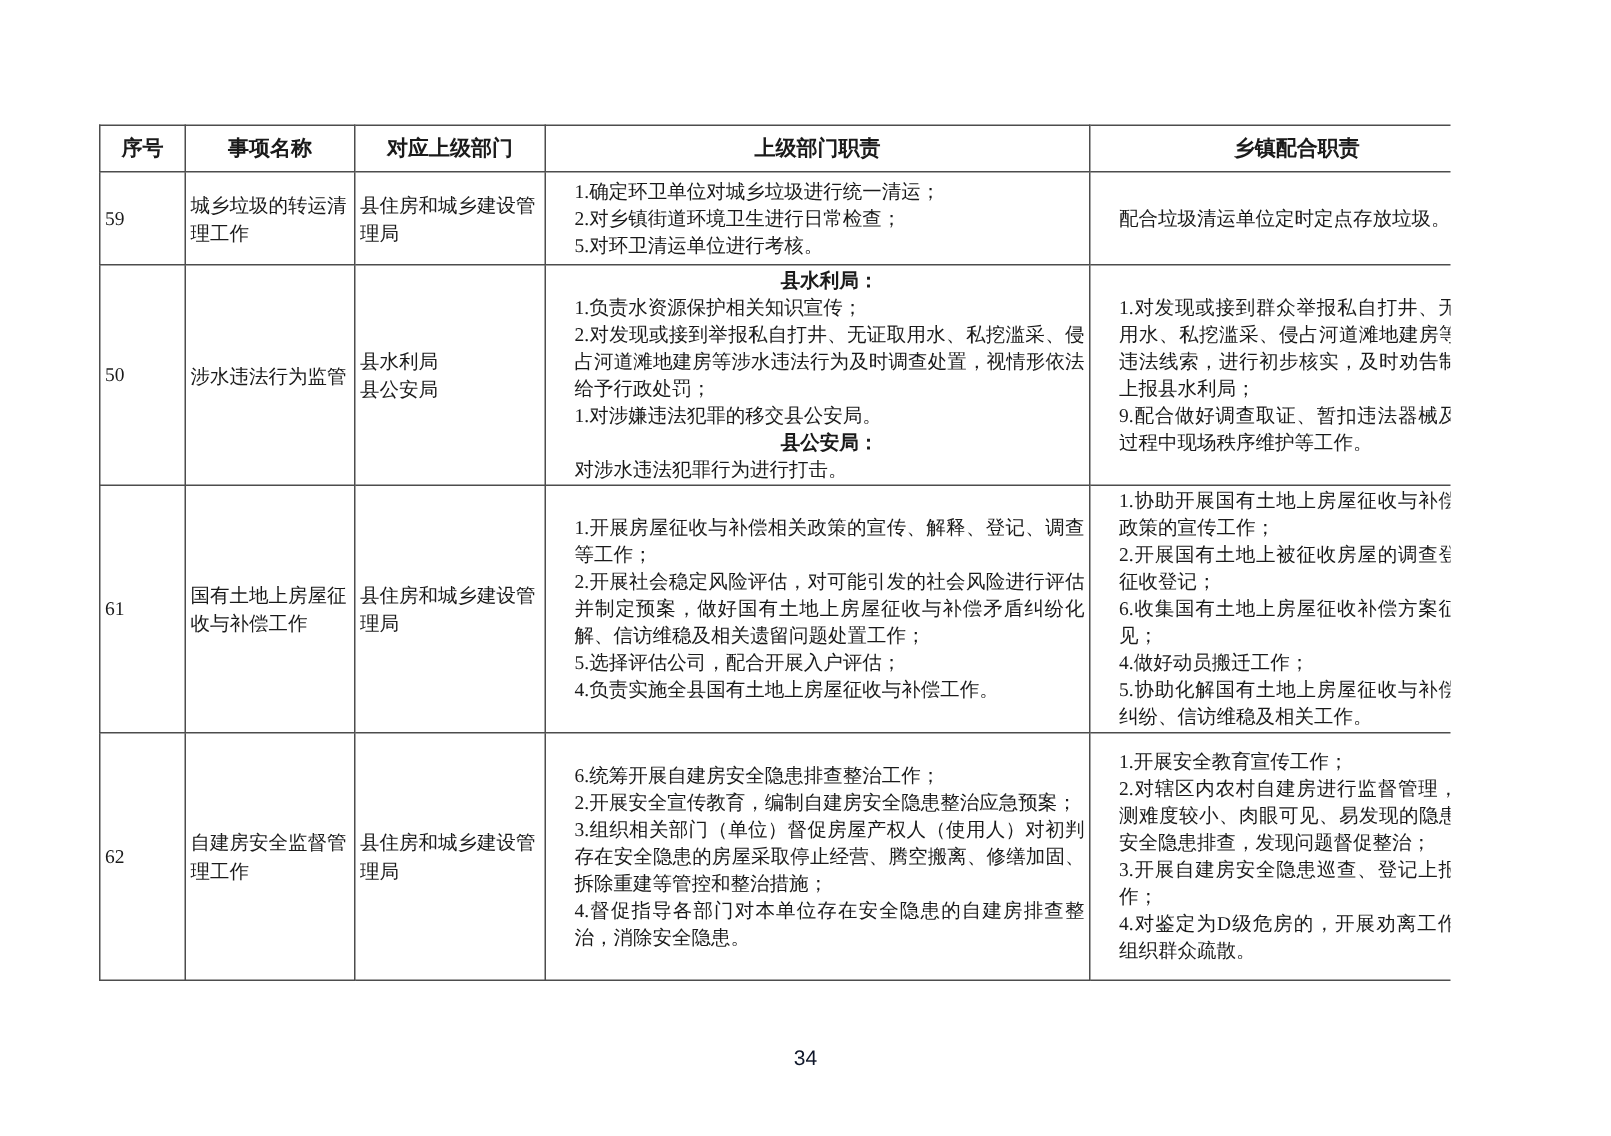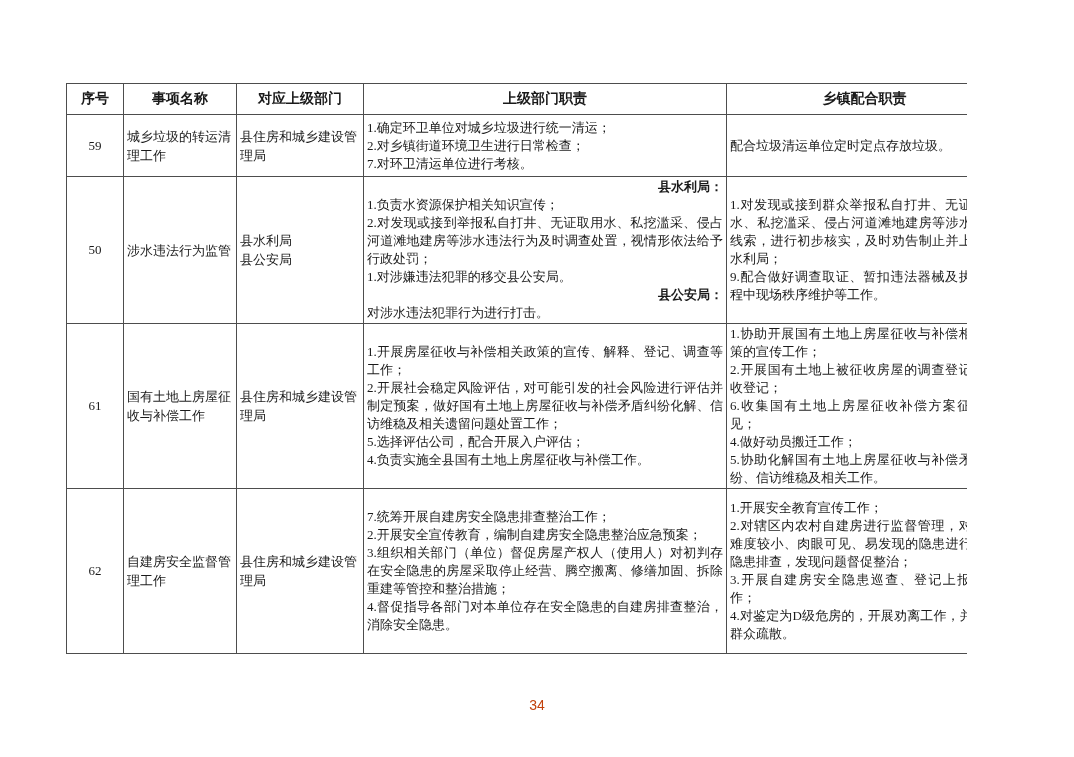--- a/index.html
+++ b/index.html
@@ -31,36 +31,37 @@
     padding: 2px 2px;
   }
   tr.header-row { height: 31px; }
   tr.section-row { height: 44px; }
   tr.section-row td {
     font-size: 15px;
     font-weight: bold;
     text-align: left;
     padding-left: 4px;
   }
-  td.cell-no { text-align: center; }
+  td.cell-no { }
   td.cell-name, td.cell-dept { text-align: left; line-height: 19px; }
   td.cell-duties { vertical-align: middle; }
   .duty-line {
     line-height: 18px;
     text-align: justify;
     text-justify: inter-ideograph;
+    margin-left: 16px;
   }
-  .duty-line.bold { font-weight: bold; text-align: right; }
+  .duty-line.bold { font-weight: bold; text-align: center; }
   .page-number {
     position: absolute;
     left: 0; top: 697px; width: 1074px;
     text-align: center;
     font-family: "Liberation Sans", "DejaVu Sans", sans-serif;
     font-size: 14px;
-    color: #c2410c;
+    color: #0f172a;
   }
 </style>
 </head>
 <body>
 
 <div class="page">
   <table class="doc-table">
     <colgroup>
       <col style="width:57px">
       <col style="width:113px">
@@ -81,21 +82,21 @@
 
     <tr style="height:62px">
       <td class="cell-no">59</td>
       <td class="cell-name">城乡垃圾的转运清理工作</td>
       <td class="cell-dept">
         <div>县住房和城乡建设管理局</div>
       </td>
       <td class="cell-duties">
         <div class="duty-line">1.确定环卫单位对城乡垃圾进行统一清运；</div>
         <div class="duty-line">2.对乡镇街道环境卫生进行日常检查；</div>
-        <div class="duty-line">7.对环卫清运单位进行考核。</div>
+        <div class="duty-line">5.对环卫清运单位进行考核。</div>
       </td>
       <td class="cell-duties">
         <div class="duty-line">配合垃圾清运单位定时定点存放垃圾。</div>
       </td>
     </tr>
 
     <tr style="height:145px">
       <td class="cell-no">50</td>
       <td class="cell-name">涉水违法行为监管</td>
       <td class="cell-dept">
@@ -137,21 +138,21 @@
       </td>
     </tr>
 
     <tr style="height:165px">
       <td class="cell-no">62</td>
       <td class="cell-name">自建房安全监督管理工作</td>
       <td class="cell-dept">
         <div>县住房和城乡建设管理局</div>
       </td>
       <td class="cell-duties">
-        <div class="duty-line">7.统筹开展自建房安全隐患排查整治工作；</div>
+        <div class="duty-line">6.统筹开展自建房安全隐患排查整治工作；</div>
         <div class="duty-line">2.开展安全宣传教育，编制自建房安全隐患整治应急预案；</div>
         <div class="duty-line">3.组织相关部门（单位）督促房屋产权人（使用人）对初判存在安全隐患的房屋采取停止经营、腾空搬离、修缮加固、拆除重建等管控和整治措施；</div>
         <div class="duty-line">4.督促指导各部门对本单位存在安全隐患的自建房排查整治，消除安全隐患。</div>
       </td>
       <td class="cell-duties">
         <div class="duty-line">1.开展安全教育宣传工作；</div>
         <div class="duty-line">2.对辖区内农村自建房进行监督管理，对检测难度较小、肉眼可见、易发现的隐患进行安全隐患排查，发现问题督促整治；</div>
         <div class="duty-line">3.开展自建房安全隐患巡查、登记上报等工作；</div>
         <div class="duty-line">4.对鉴定为D级危房的，开展劝离工作，并组织群众疏散。</div>
       </td>

